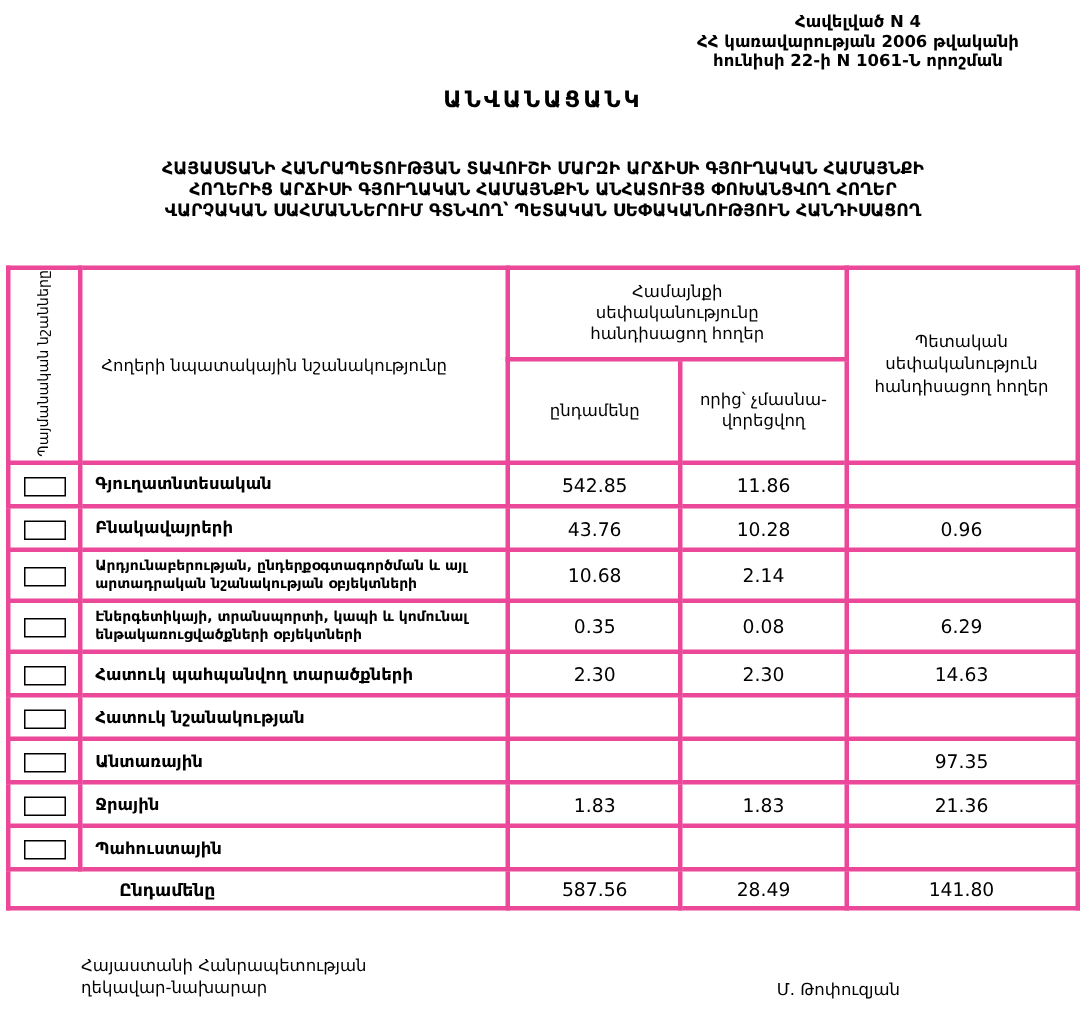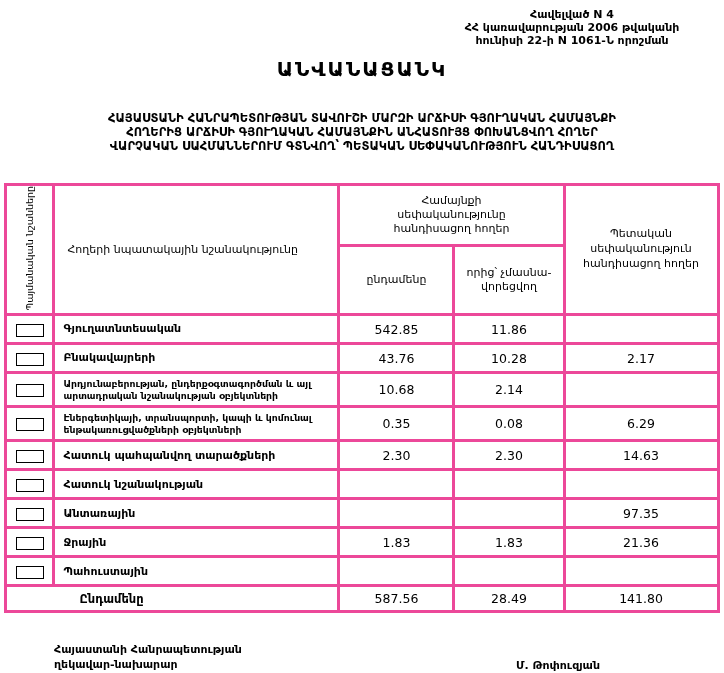--- a/index.html
+++ b/index.html
@@ -14,21 +14,21 @@
     width: 252px;
     margin: 8px 26px 0 auto;
     text-align: center;
     font-size: 11px;
     font-weight: bold;
     line-height: 1.2;
   }
   .doc-title {
     text-align: center;
     margin-top: 9px;
-    font-size: 20px;
+    font-size: 15px;
     font-weight: bold;
     letter-spacing: 2px;
   }
   .subtitle {
     width: 690px;
     margin: 30px auto 0;
     text-align: center;
     font-size: 11.5px;
     font-weight: bold;
     line-height: 1.22;
@@ -70,21 +70,21 @@
   .num { text-align: center; font-size: 12.5px; padding: 4px 2px; }
   .total-row td { height: 26px; }
   .total-label { font-weight: bold; font-size: 11.5px; padding-left: 72px; }
   .footer {
     margin-top: 30px;
     padding: 0 124px 0 54px;
     display: flex;
     justify-content: space-between;
     align-items: flex-end;
     font-size: 11px;
-    font-weight: bold;
+    font-weight: normal;
   }
   .footer-left { line-height: 1.3; }
   .signature { white-space: nowrap; }
 </style>
 </head>
 <body>
 
 <div class="appendix">
   <div>Հավելված N 4</div>
   <div>ՀՀ կառավարության 2006 թվականի</div>
@@ -127,21 +127,21 @@
       <td class="name">Գյուղատնտեսական</td>
       <td class="num">542.85</td>
       <td class="num">11.86</td>
       <td class="num"></td>
     </tr>
     <tr>
       <td class="sym"><span class="box"></span></td>
       <td class="name">Բնակավայրերի</td>
       <td class="num">43.76</td>
       <td class="num">10.28</td>
-      <td class="num">2.17</td>
+      <td class="num">0.96</td>
     </tr>
     <tr>
       <td class="sym"><span class="box"></span></td>
       <td class="name small">Արդյունաբերության, ընդերքօգտագործման և այլ արտադրական նշանակության օբյեկտների</td>
       <td class="num">10.68</td>
       <td class="num">2.14</td>
       <td class="num"></td>
     </tr>
     <tr>
       <td class="sym"><span class="box"></span></td>

